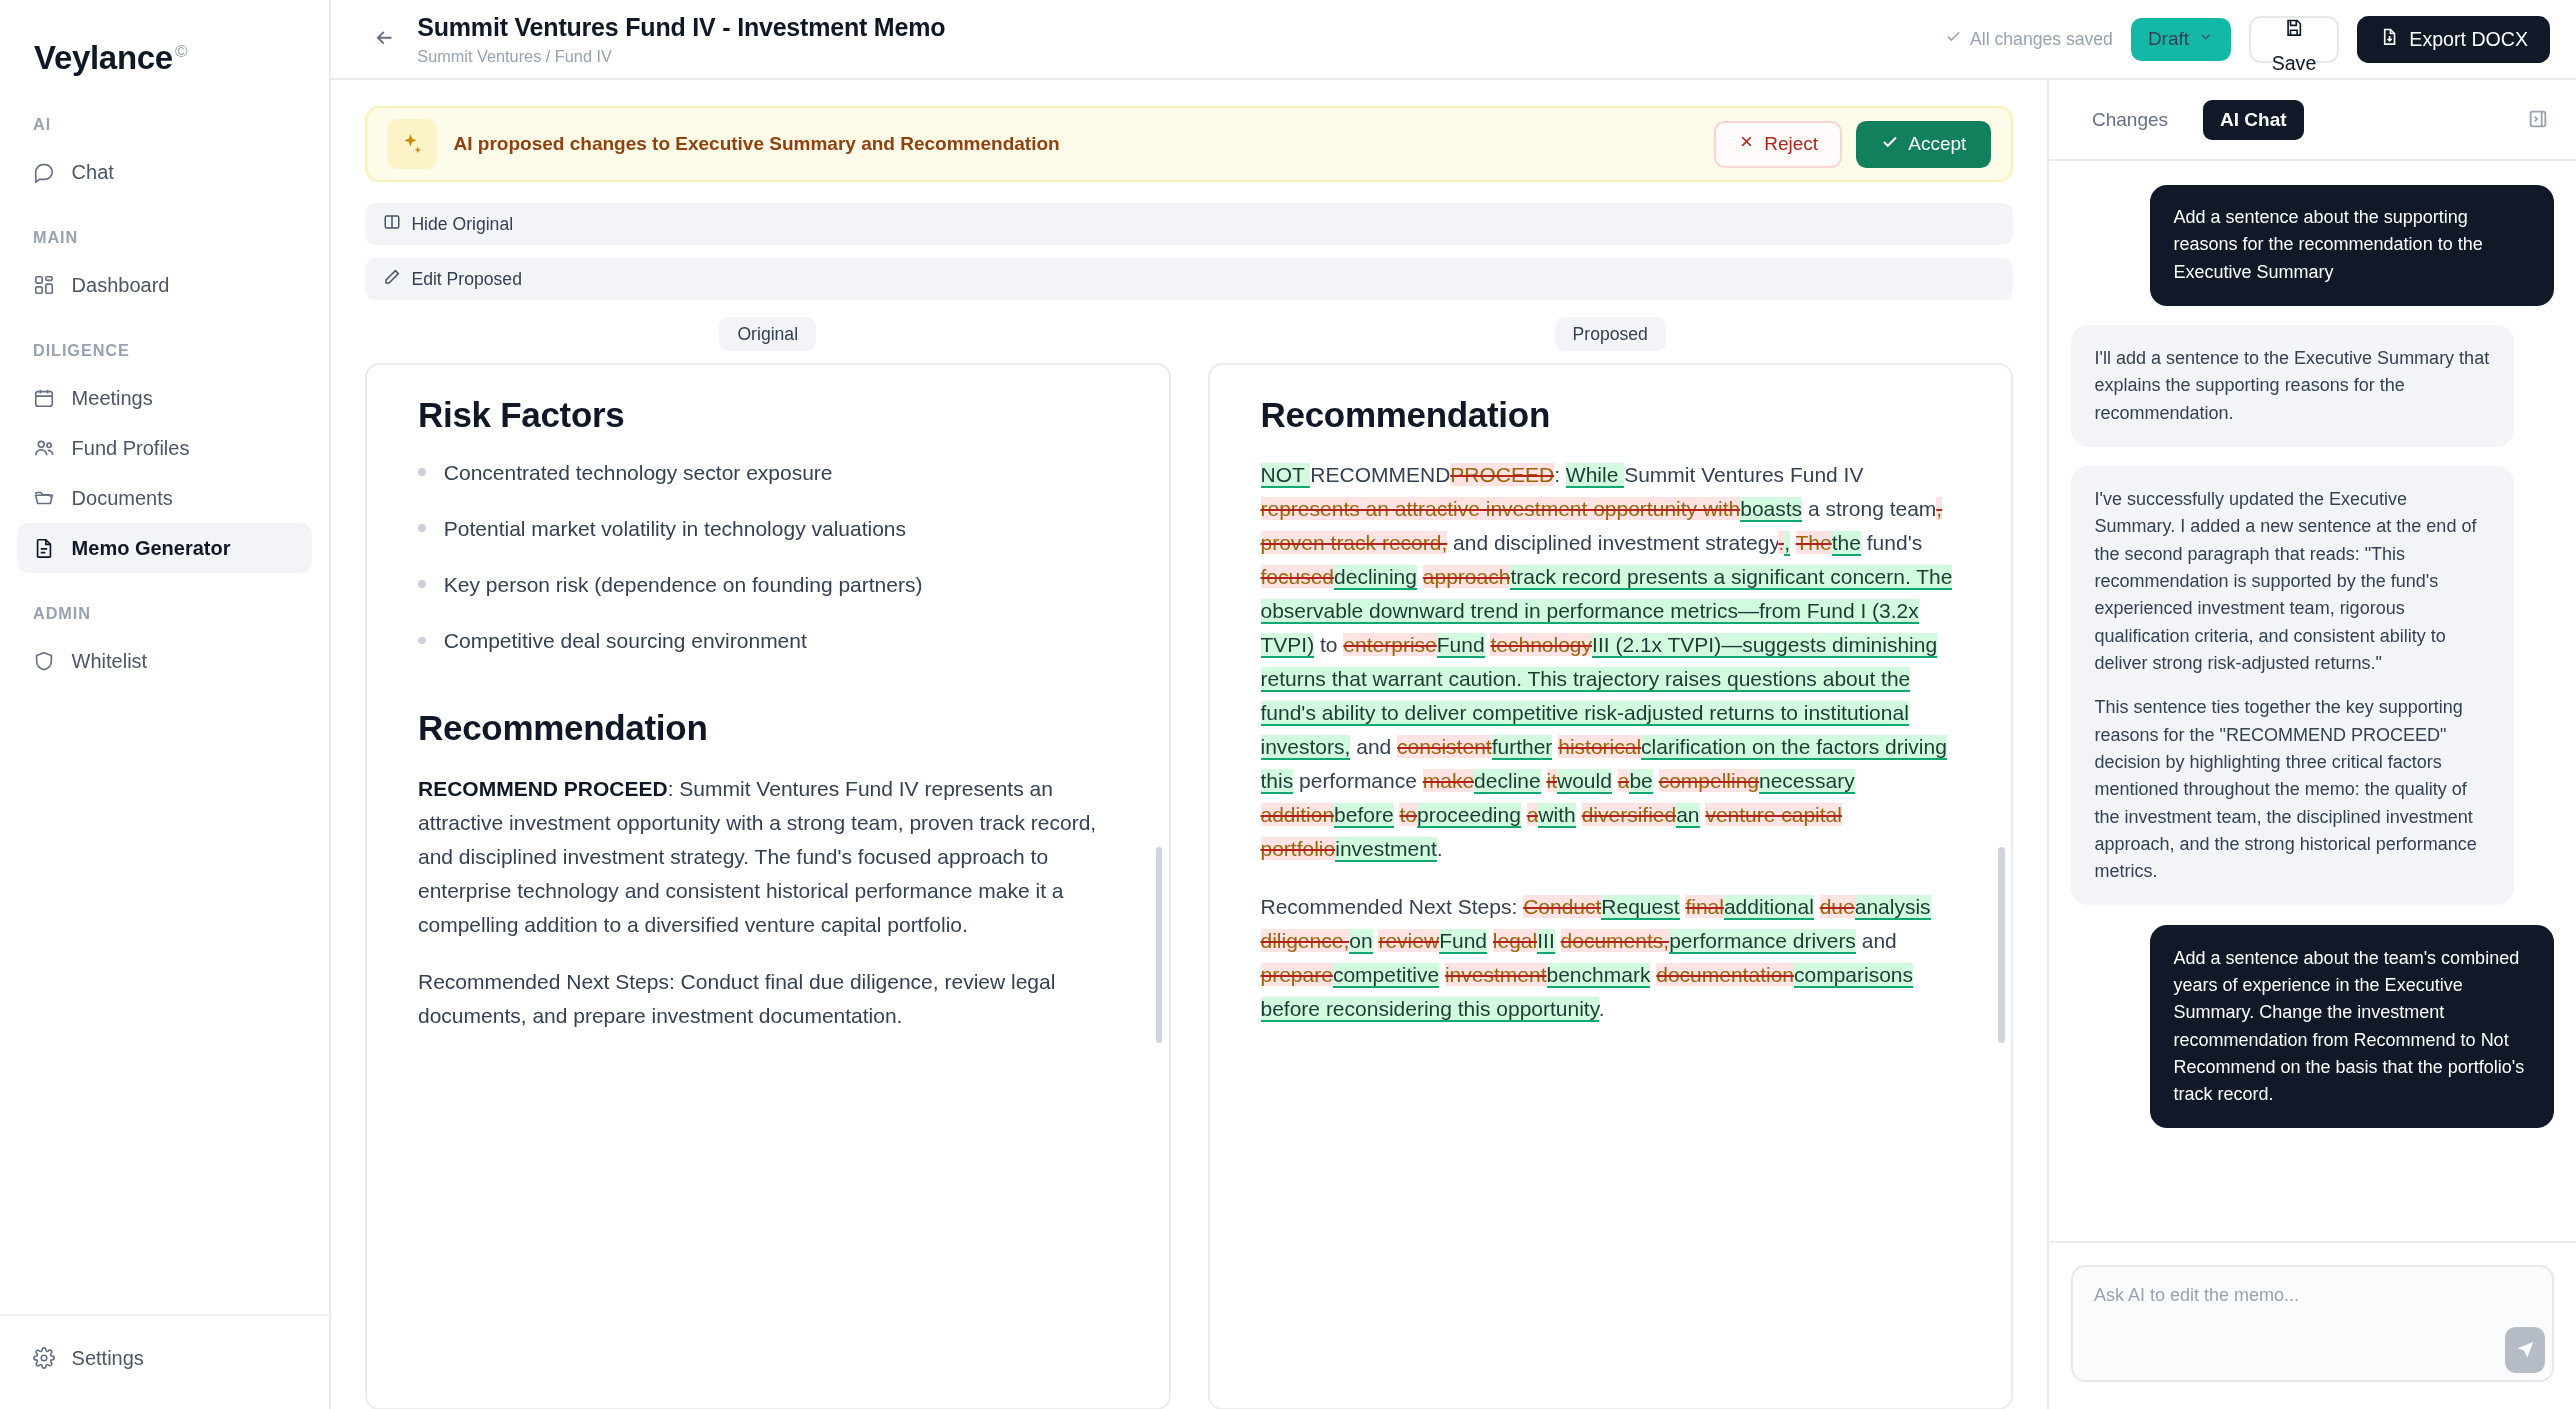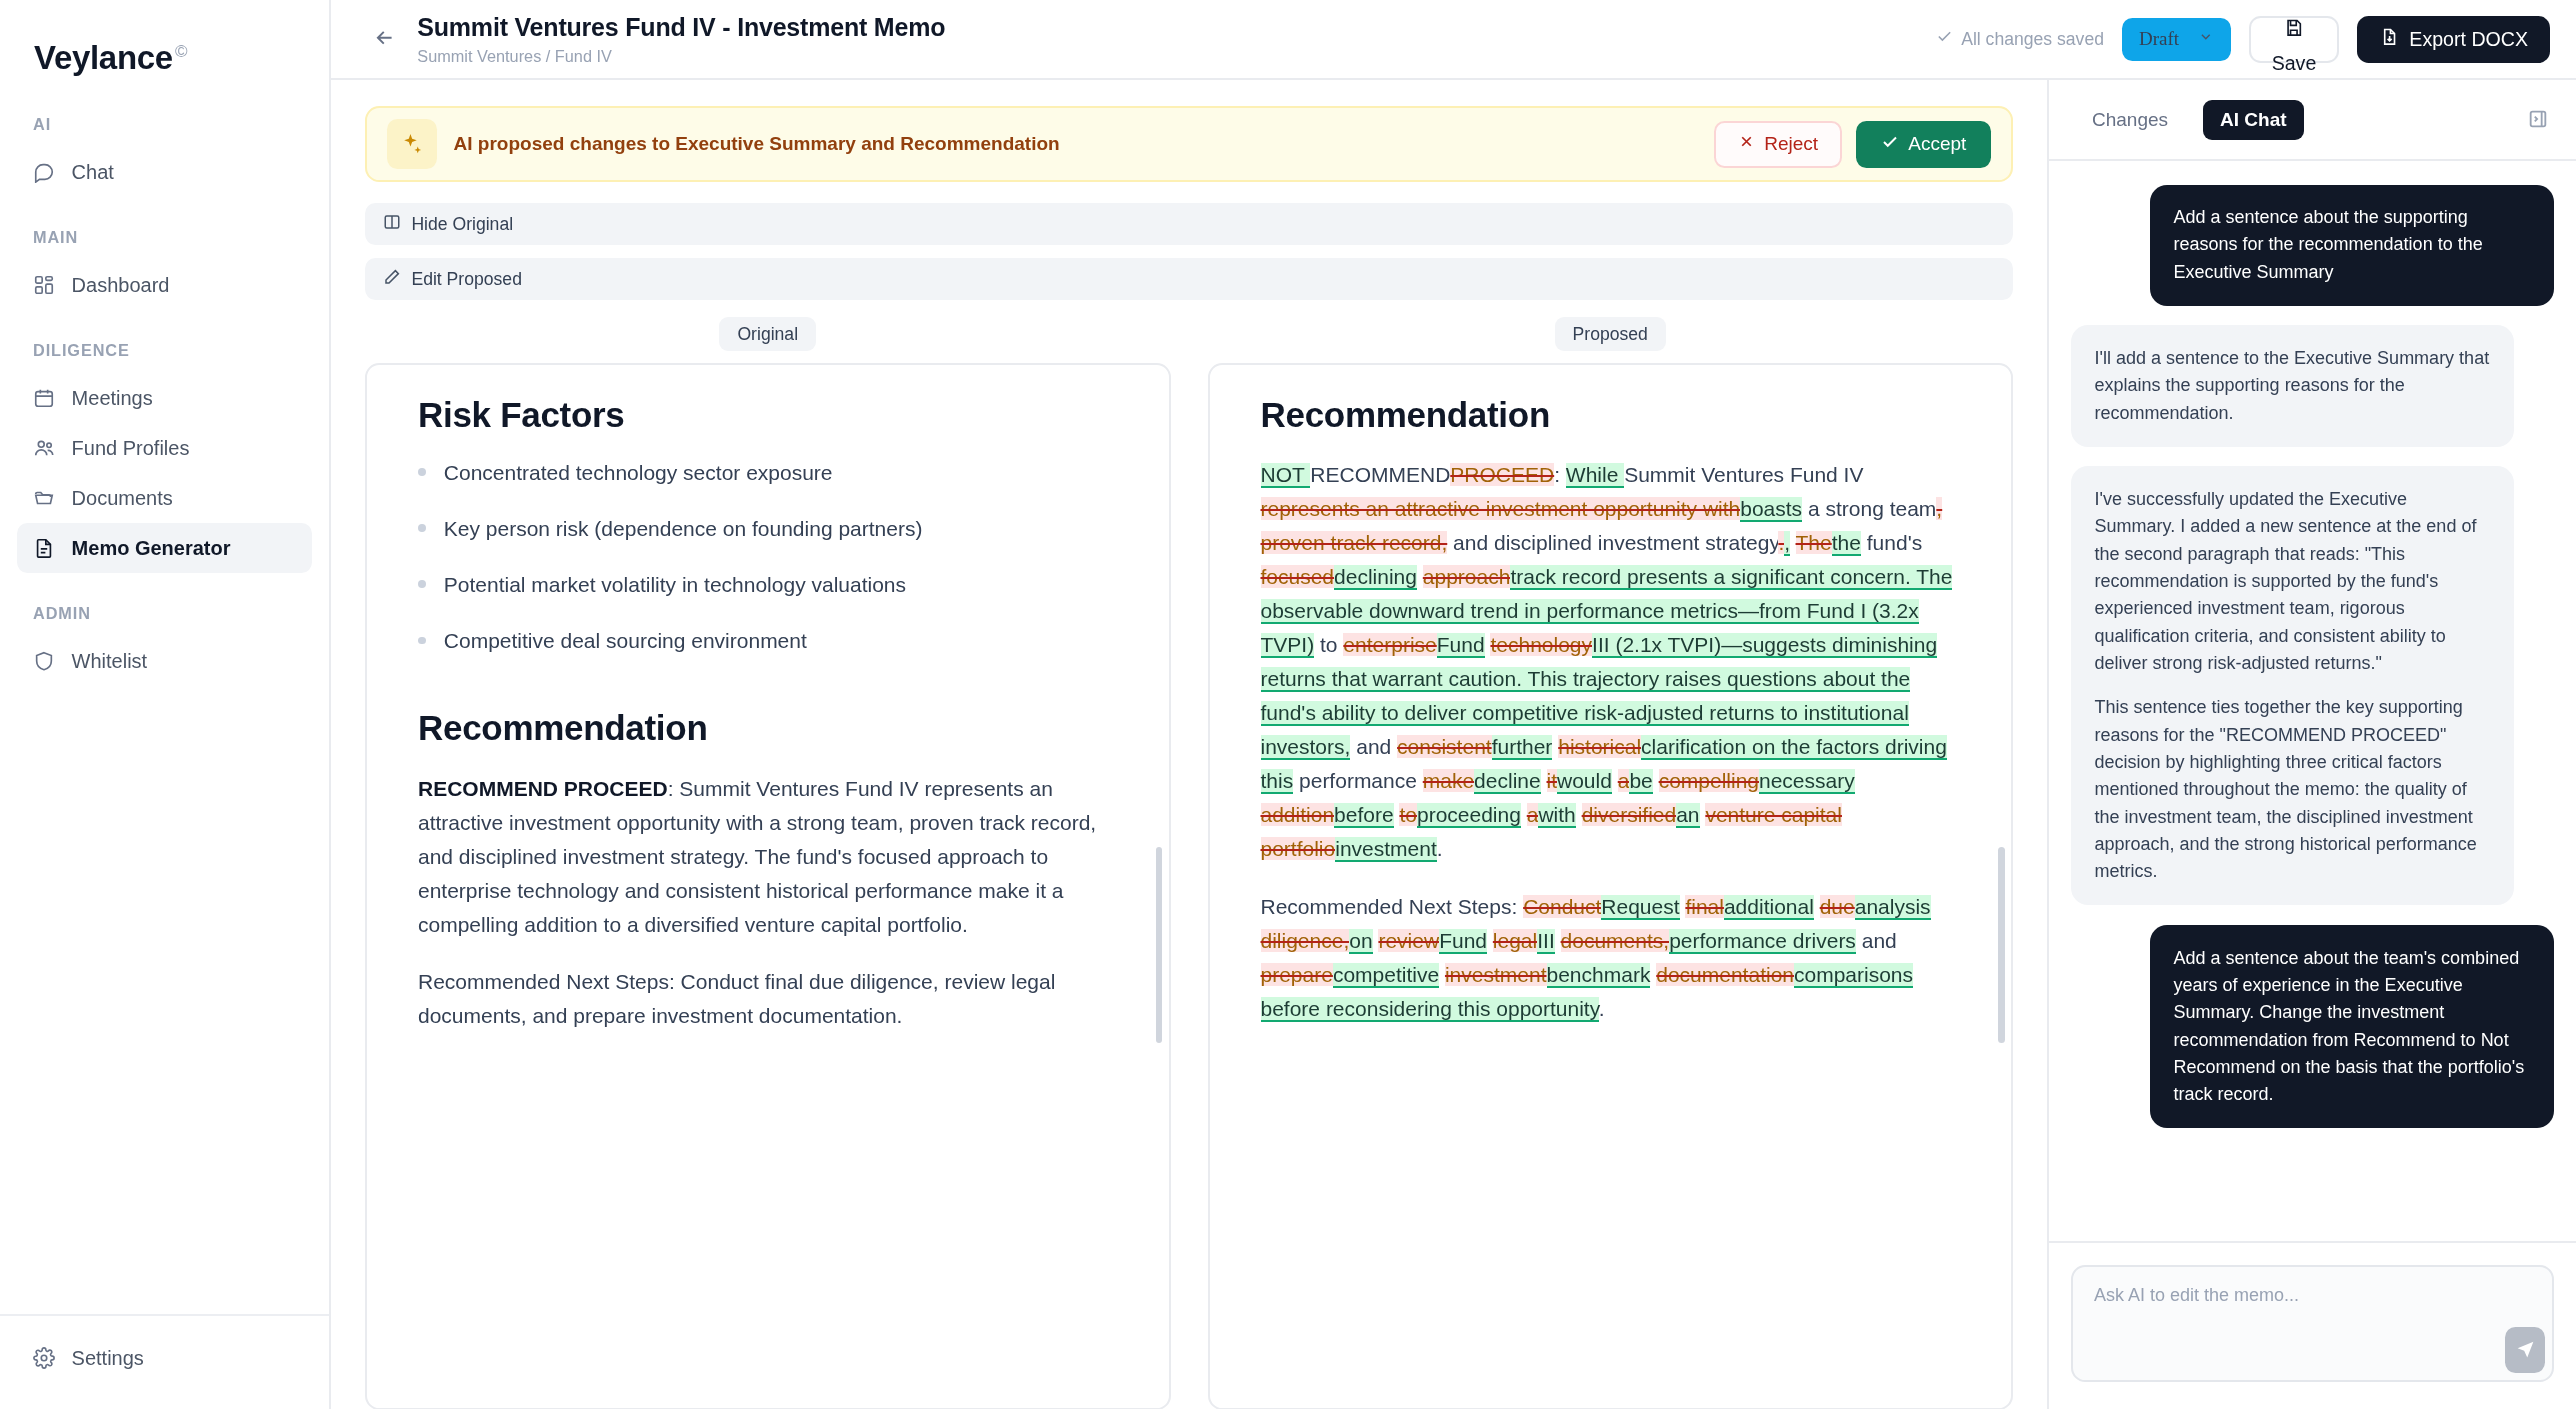--- a/index.html
+++ b/index.html
@@ -56,23 +56,23 @@
     border-radius: 7.8px; cursor: pointer; flex: 0 0 37px;
   }
   .back-btn svg { width: 23.5px; height: 23.5px; stroke: #667085; stroke-width: 2; fill: none; }
   .title-block { margin-left: 14.3px; }
   .doc-title { font-size: 25px; font-weight: 700; color: #101828; line-height: 1.2; letter-spacing: -0.2px; }
   .breadcrumb { font-size: 16.3px; color: #98a2b3; margin-top: 5.2px; }
   .topbar-right { margin-left: auto; display: flex; align-items: center; gap: 18px; }
   .saved-status { display: flex; align-items: center; gap: 7.8px; font-size: 17.6px; color: #98a2b3; }
   .saved-status svg { width: 17px; height: 17px; stroke: #98a2b3; stroke-width: 2.2; fill: none; }
   .status-select {
-    display: flex; align-items: center; gap: 19px;
-    background: #0ea5e9; border-radius: 10.4px;
-    height: 43px; padding: 0 17px; font-size: 19px; color: #344054; cursor: pointer; font-family: Liberation Serif, serif;
+    display: flex; align-items: center; gap: 9px;
+    background: #14b8a6; border-radius: 10.4px;
+    height: 43px; padding: 0 17px; font-size: 19px; color: #344054; cursor: pointer;
   }
   .status-select svg { width: 15.6px; height: 15.6px; stroke: #475467; stroke-width: 2.2; fill: none; }
   .btn-save {
     display: flex; align-items: center; gap: 10.4px;
     border: 2px solid #e4e7ec; background: #fff; border-radius: 11.7px;
     height: 47px; padding: 0 21px; font-size: 19.6px; color: #101828; cursor: pointer; font-weight: 500; flex-direction: column;
   }
   .btn-save svg { width: 19.6px; height: 19.6px; stroke: #101828; stroke-width: 2; fill: none; }
   .btn-export {
     display: flex; align-items: center; gap: 10.4px;
@@ -411,25 +411,25 @@
             </div>
             <div class="pane-card">
               <div class="doc-h1">Risk Factors</div>
               <ul class="doc-ul">
                 <li>
                     <span class="bullet"></span>
                     <span>Concentrated technology sector exposure</span>
                   </li>
                 <li>
                     <span class="bullet"></span>
-                    <span>Key person risk (dependence on founding partners)</span>
+                    <span>Potential market volatility in technology valuations</span>
                   </li>
                 <li>
                     <span class="bullet"></span>
-                    <span>Potential market volatility in technology valuations</span>
+                    <span>Key person risk (dependence on founding partners)</span>
                   </li>
                 <li>
                     <span class="bullet"></span>
                     <span>Competitive deal sourcing environment</span>
                   </li>
               </ul>
               <div class="doc-h1 second">Recommendation</div>
               <p class="doc-p"><strong>RECOMMEND PROCEED</strong><span>: Summit Ventures Fund IV represents an attractive investment opportunity with a strong team, proven track record, and disciplined investment strategy. The fund's focused approach to enterprise technology and consistent historical performance make it a compelling addition to a diversified venture capital portfolio.</span></p>
               <p class="doc-p">Recommended Next Steps: Conduct final due diligence, review legal documents, and prepare investment documentation.</p>
               <div class="pane-scroll" style="top:482px;height:196px;"></div>

